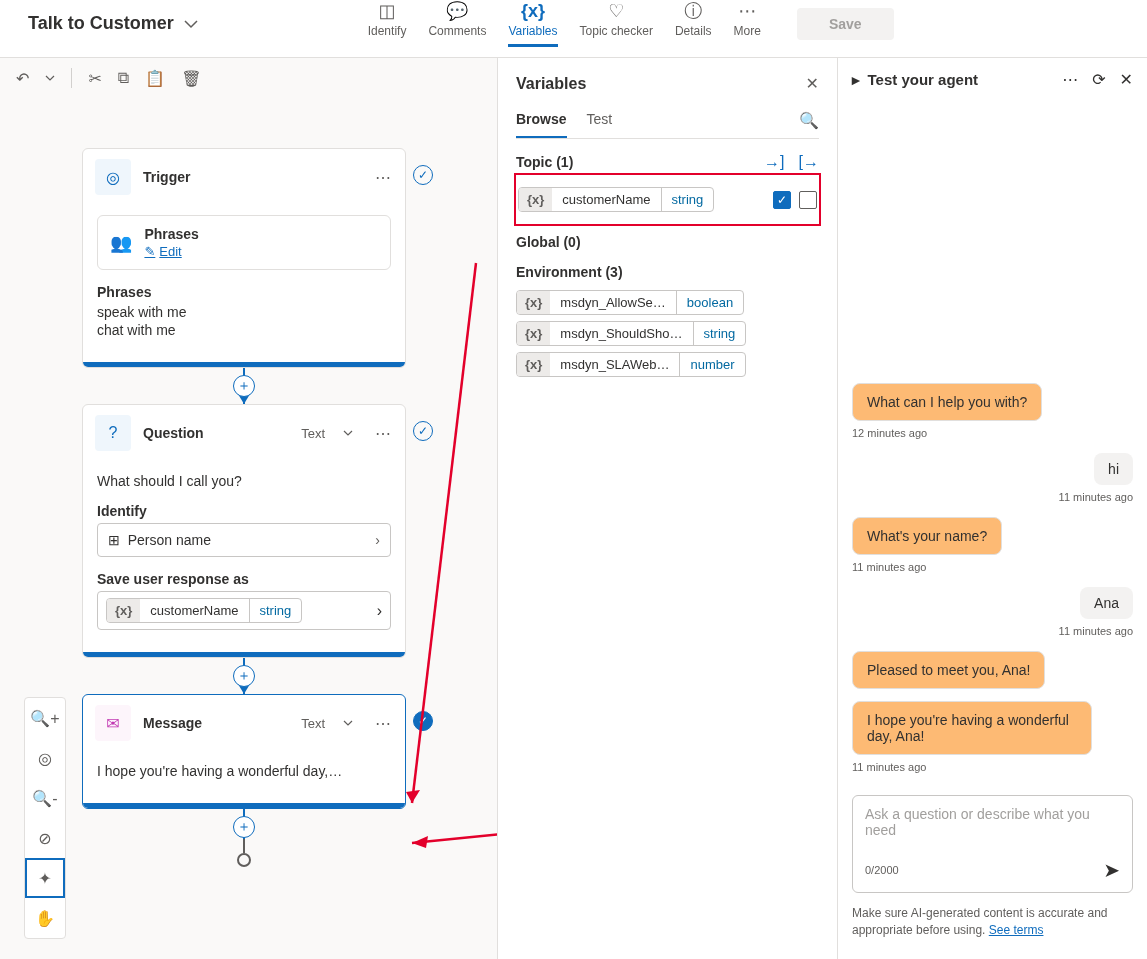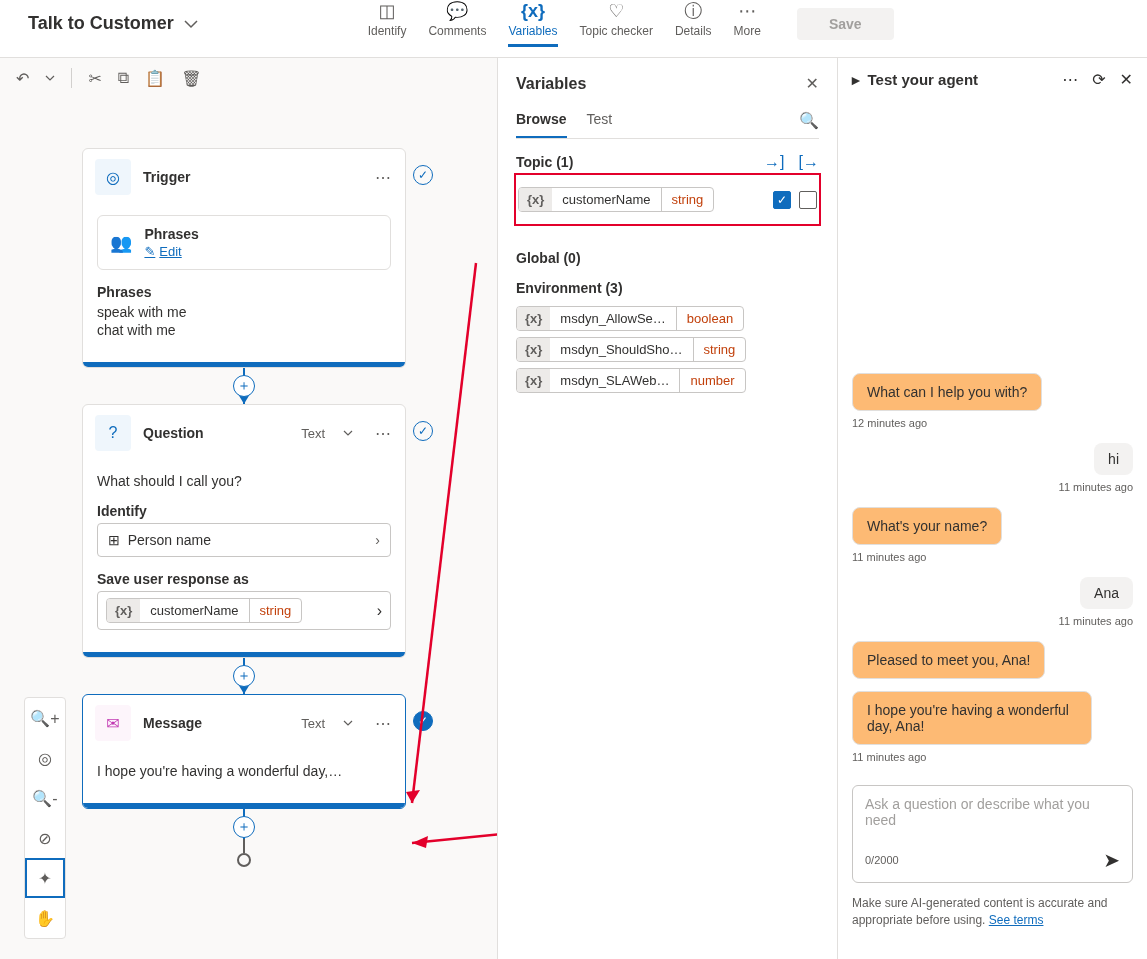--- a/index.html
+++ b/index.html
@@ -41,21 +41,21 @@
 .inner-label { font-weight:600; font-size:14px; margin-bottom:2px; }
 .inner-link { color:#0f6cbd; font-size:13px; text-decoration:underline; display:flex; align-items:center; gap:4px; }
 .section-title { font-weight:600; font-size:14px; margin:14px 0 4px; }
 .plain { font-size:14px; margin:2px 0; color:#323130; }
 .bottom-bar { height:5px; background:#0f6cbd; border-radius:0 0 6px 6px; margin-top:8px; }
 .field { border:1px solid #c8c6c4; border-radius:4px; display:flex; align-items:center; padding:8px 10px; font-size:14px; cursor:pointer; }
 .field .chev { margin-left:auto; color:#605e5c; }
 .var-chip { display:inline-flex; align-items:center; border:1px solid #c8c6c4; border-radius:4px; font-size:13px; overflow:hidden; }
 .var-chip .vx { background:#edebe9; padding:4px 8px; font-weight:600; color:#605e5c; }
 .var-chip .vn { padding:4px 10px; }
-.var-chip .vt { border-left:1px solid #c8c6c4; padding:4px 10px; color:#c2410c; }
+.var-chip .vt { border-left:1px solid #c8c6c4; padding:4px 10px; color:#0369a1; }
 .var-field { border:1px solid #c8c6c4; border-radius:4px; display:flex; align-items:center; padding:6px 8px; }
 
 
 .conn { height:36px; display:flex; justify-content:center; position:relative; }
 .conn::before { content:""; position:absolute; top:0; bottom:0; width:2px; background:#0f6cbd; }
 .add-btn { width:22px; height:22px; background:#fff; border:1.5px solid #0f6cbd; border-radius:50%; color:#0f6cbd; font-size:14px; display:flex; align-items:center; justify-content:center; z-index:1; margin-top:7px; cursor:pointer; }
 .arrow-down { width:0; height:0; border-left:6px solid transparent; border-right:6px solid transparent; border-top:10px solid #0f6cbd; position:absolute; bottom:0; }
 .end-circ { width:14px; height:14px; border:2px solid #605e5c; border-radius:50%; margin:0 auto; }
 
 
@@ -92,21 +92,21 @@
 .chat-spacer { flex: 1; }
 .msg-bot { background:#fdba74; border:1px solid #e1dfdd; border-radius:8px; padding:10px 14px; font-size:14px; align-self:flex-start; max-width:240px; }
 .msg-user { background:#f3f2f1; border-radius:8px; padding:8px 14px; font-size:14px; align-self:flex-end; }
 .ts { font-size:11px; color:#605e5c; align-self:flex-start; margin-bottom:8px; }
 .ts.r { align-self:flex-end; }
 .chat-input { border:1px solid #c8c6c4; border-radius:6px; margin:0 14px 12px; padding:10px 12px; }
 .ci-txt { font-size:14px; color:#a19f9d; }
 .ci-row { display:flex; align-items:center; margin-top:20px;gap:30px; }
 .ci-count { font-size:11px; color:#605e5c; flex:1; }
 .send { font-size:20px; color:#323130; cursor:pointer; }
-.disclaimer { font-size:12px; color:#605e5c; padding:0 14px 30px; line-height:1.4; }
+.disclaimer { font-size:12px; color:#605e5c; padding:0 14px 20px; line-height:1.4; }
 .disclaimer a { color:#0f6cbd; text-decoration:underline; cursor:pointer; }
 
 svg { display:block; }
 </style>
 </head>
 <body>
 
 <div class="header">
   <div class="header-title">
     <span>Talk to Customer</span>
@@ -298,21 +298,21 @@
           <span class="vx">{x}</span>
           <span class="vn">customerName</span>
           <span class="vt">string</span>
         </div>
         <div style="flex:1"></div>
         <div class="chk checked">✓</div>
         <div class="chk"></div>
       </div>
     </div>
 
-    <div class="vsec-title" style="margin:24px 0 14px">Global (0)</div>
+    <div class="vsec-title" style="margin:8px 0 14px">Global (0)</div>
 
     <div class="vsec-title" style="margin-bottom:10px">Environment (3)</div>
     <div class="var-row">
         <div class="var-chip">
           <span class="vx">{x}</span>
           <span class="vn">msdyn_AllowSe…</span>
           <span class="vt">boolean</span>
         </div>
       </div>
     <div class="var-row">

